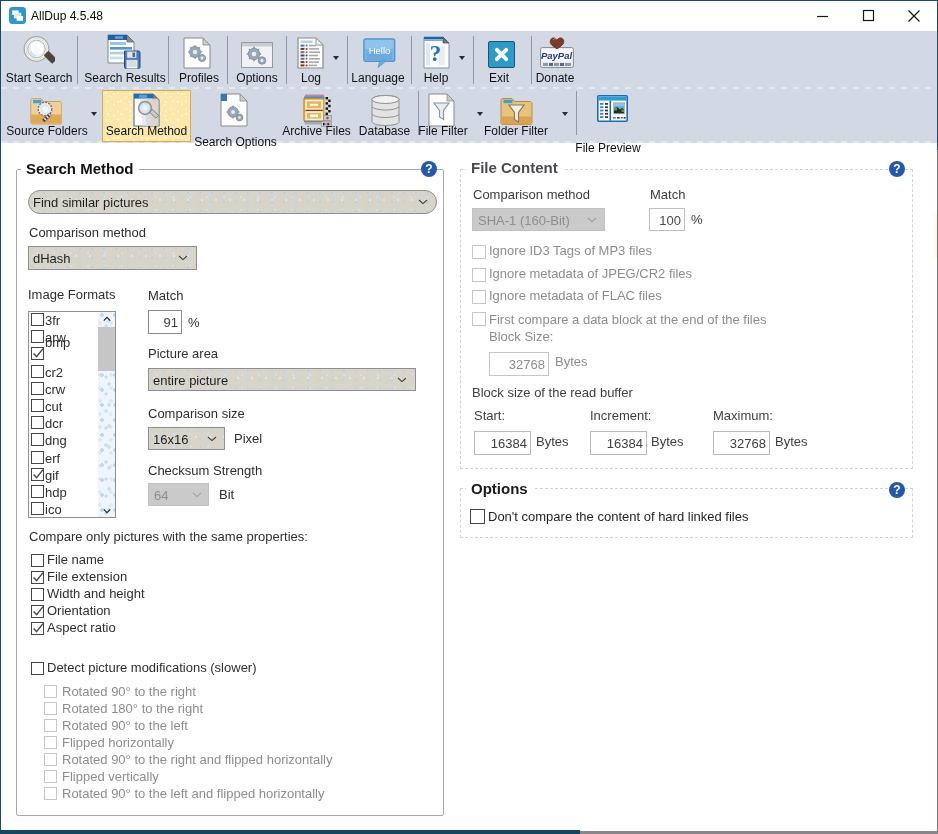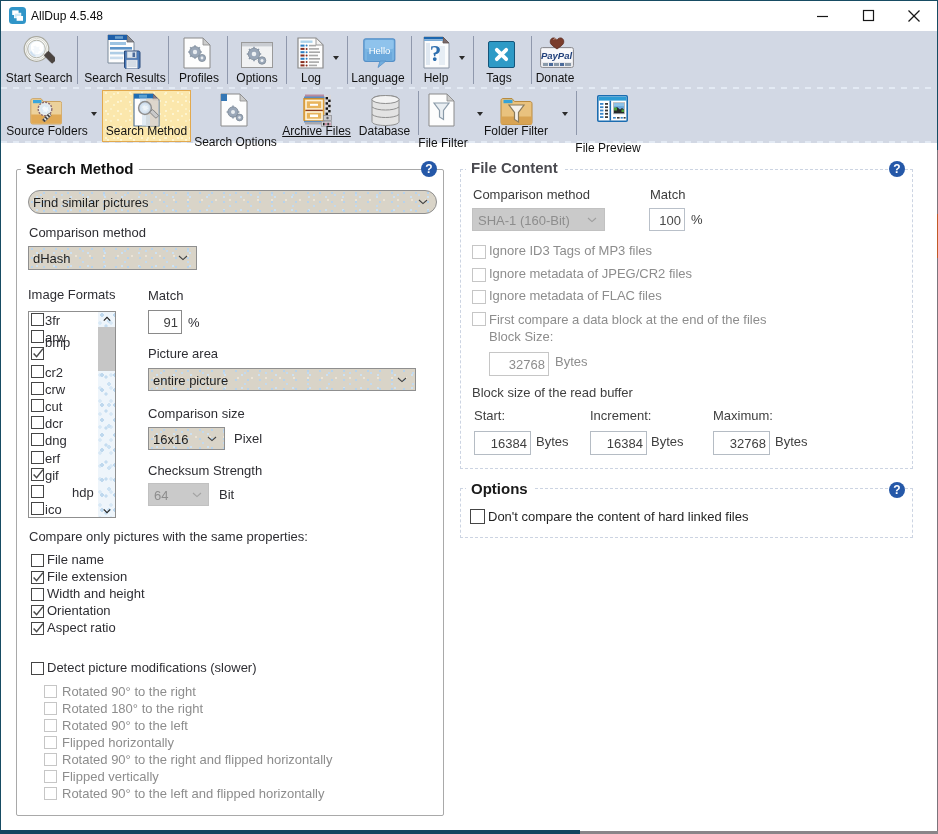--- a/index.html
+++ b/index.html
@@ -182,21 +182,21 @@
   <path d="M16.5 3.5c.8-1 2.3-1.1 3-.4" fill="none" stroke="#c9a79a" stroke-width="1"></path>
 </svg>
 
 <div class="tbtxt" style="left:39px;top:71px;">Start Search</div>
 <div class="tbtxt" style="left:125px;top:71px;">Search Results</div>
 <div class="tbtxt" style="left:199px;top:71px;">Profiles</div>
 <div class="tbtxt" style="left:257px;top:71px;">Options</div>
 <div class="tbtxt" style="left:311px;top:71px;">Log</div>
 <div class="tbtxt" style="left:378px;top:71px;">Language</div>
 <div class="tbtxt" style="left:436px;top:71px;">Help</div>
-<div class="tbtxt" style="left:499px;top:71px;">Tags</div>
+<div class="tbtxt" style="left:499px;top:71px;">Exit</div>
 <div class="tbtxt" style="left:555px;top:71px;">Donate</div>
 <div class="darr" style="left:333px;top:56px;"></div>
 <div class="darr" style="left:459px;top:56px;"></div>
 
 <div class="abs" style="left:101.5px;top:90px;width:89.5px;height:52px;border:1px solid #e2a94e;box-sizing:border-box;background-color:#fbe7ac;background-image:radial-gradient(circle at 3px 2px,#fdf4d0 1.1px,transparent 1.45px),radial-gradient(circle at 8px 6px,#fcf0c2 1px,transparent 1.35px),radial-gradient(circle at 5px 10px,#fdf4d0 1.1px,transparent 1.45px),radial-gradient(circle at 11px 3px,#fcf2c8 0.9px,transparent 1.25px);background-size:12px 9px,15px 12px,13px 13px,17px 11px;"></div>
 
 <svg class="abs" style="left:30px;top:97px;" width="32" height="28" viewBox="0 0 32 28">
   <path d="M0.8 3.5c0-1 .8-1.8 1.8-1.8h8.5l2.3 2.8H30c1 0 1.8.8 1.8 1.8v18.9c0 1-.8 1.8-1.8 1.8H2.6c-1 0-1.8-.8-1.8-1.8z" fill="#ecd19b" stroke="#c99d55" stroke-width="0.9"></path>
   <rect x="1.2" y="17.5" width="30.2" height="9" fill="#e0a955"></rect>
   <rect x="3" y="3" width="8.5" height="3.2" fill="#3aa6dc"></rect>
@@ -311,23 +311,23 @@
   <rect x="24.5" y="14.5" width="2.5" height="2.5" fill="#4aa03a"></rect>
   <rect x="16" y="22" width="2.8" height="1.6" fill="#3b86c8"></rect>
     <rect x="20" y="22" width="2.6" height="1.6" fill="#3a3a3a"></rect>
   <rect x="23.6" y="22" width="2.2" height="1.6" fill="#3b86c8"></rect>
     <rect x="26.6" y="22" width="2" height="1.6" fill="#3a3a3a"></rect>
 </svg>
 
 <div class="tbtxt" style="left:47px;top:124px;">Source Folders</div>
 <div class="tbtxt" style="left:146.5px;top:124px;">Search Method</div>
 <div class="tbtxt" style="left:235.5px;top:124px;margin-top:11px;">Search Options</div>
-<div class="tbtxt" style="left:316.5px;top:124px;text-decoration:underline;">Archive Files</div>
+<div class="tbtxt" style="left:316.5px;top:124px;">Archive Files</div>
 <div class="tbtxt" style="left:384.5px;top:124px;">Database</div>
-<div class="tbtxt" style="left:443px;top:136px;">File Filter</div>
+<div class="tbtxt" style="left:443px;top:124px;">File Filter</div>
 <div class="tbtxt" style="left:516px;top:124px;">Folder Filter</div>
 <div class="tbtxt" style="left:608px;top:124px;margin-top:17px;">File Preview</div>
 <div class="darr" style="left:91px;top:112px;"></div>
 <div class="darr" style="left:477px;top:112px;"></div>
 <div class="darr" style="left:562px;top:112px;"></div>
 
 <div class="abs" style="left:16px;top:169px;width:428px;height:647px;border:1px solid #a9a9a9;box-sizing:border-box;border-radius:2px;"></div>
 <div class="gtitle" style="left:21px;top:160px;color:#111111;">Search Method</div>
 <div class="badge" style="left:421px;top:161px;">?</div>
 
@@ -371,21 +371,21 @@
 <div class="lbl" style="left:45px;top:433px;">dng</div>
 <div class="cb" style="left:31px;top:451px;"></div>
 <div class="lbl" style="left:45px;top:451px;">erf</div>
 <div class="cb" style="left:31px;top:468px;">
     <svg width="12" height="11" viewBox="0 0 12 11" style="display:block;margin:0;">
       <path d="M1.6 5.5l3 3.2L11 0.6" fill="none" stroke="#4a4a4a" stroke-width="1.5"></path>
     </svg>
   </div>
 <div class="lbl" style="left:45px;top:468px;">gif</div>
 <div class="cb" style="left:31px;top:485px;"></div>
-<div class="lbl" style="left:45px;top:485px;padding-left:27px;">hdp</div>
+<div class="lbl" style="left:45px;top:485px;">hdp</div>
 <div class="cb" style="left:31px;top:502px;"></div>
 <div class="lbl" style="left:45px;top:502px;">ico</div>
 
 <div class="abs" style="left:98px;top:312px;width:17px;height:205px;background-color:#eef5fb;background-image:radial-gradient(circle at 4px 3px,#bed8ee 1.6px,transparent 2px),radial-gradient(circle at 11px 9px,#cbe1f3 1.7px,transparent 2.1px),radial-gradient(circle at 8px 14px,#c4dcf0 1.4px,transparent 1.8px),radial-gradient(circle at 2px 11px,#d7e8f6 1.5px,transparent 1.9px);background-size:13px 15px,17px 21px,15px 17px,11px 13px;"></div>
 <svg class="abs" style="left:102.5px;top:315.5px;" width="8" height="6" viewBox="0 0 8 6">
     <path d="M0.8 4.6L4 1.4 7.2 4.6" fill="none" stroke="#1f1f1f" stroke-width="1.1"></path>
   </svg>
 <div class="abs" style="left:98px;top:327px;width:17px;height:44px;background:#c6c6c6;"></div>
 <svg class="abs" style="left:102.5px;top:507.5px;" width="8" height="6" viewBox="0 0 8 6">
     <path d="M0.8 1.4L4 4.6 7.2 1.4" fill="none" stroke="#1f1f1f" stroke-width="1.1"></path>

